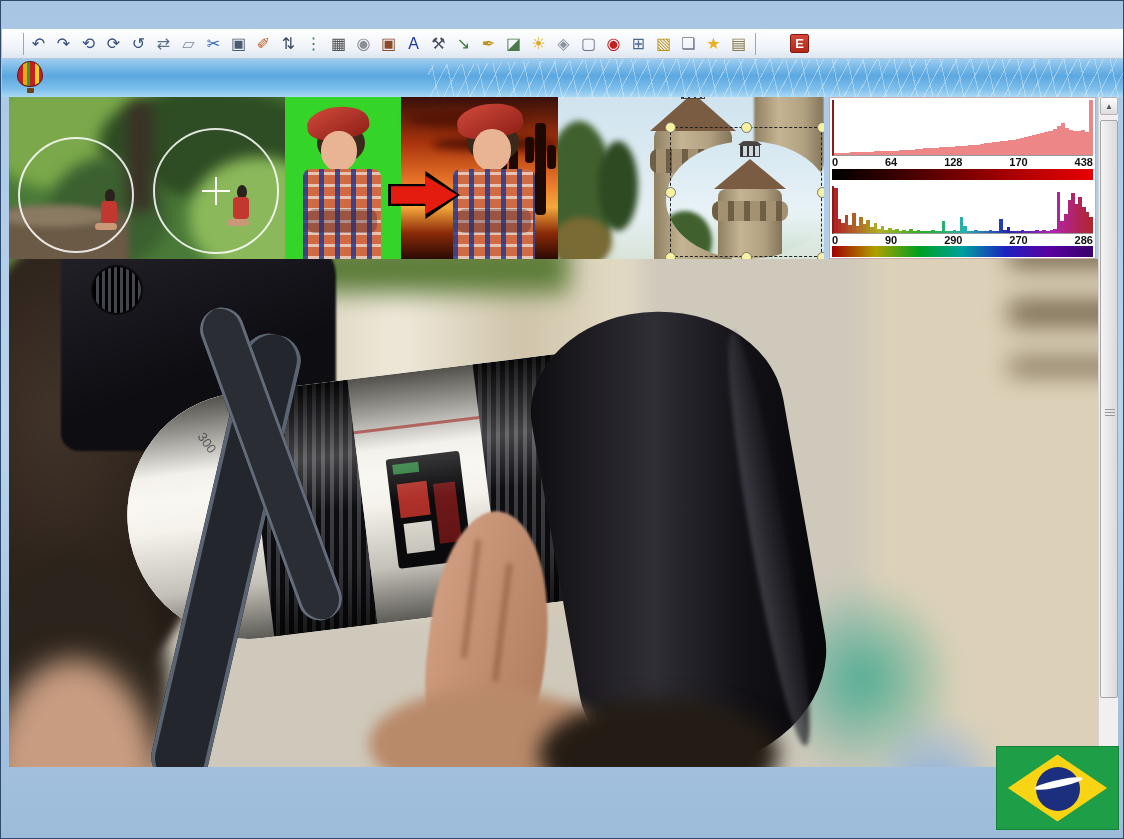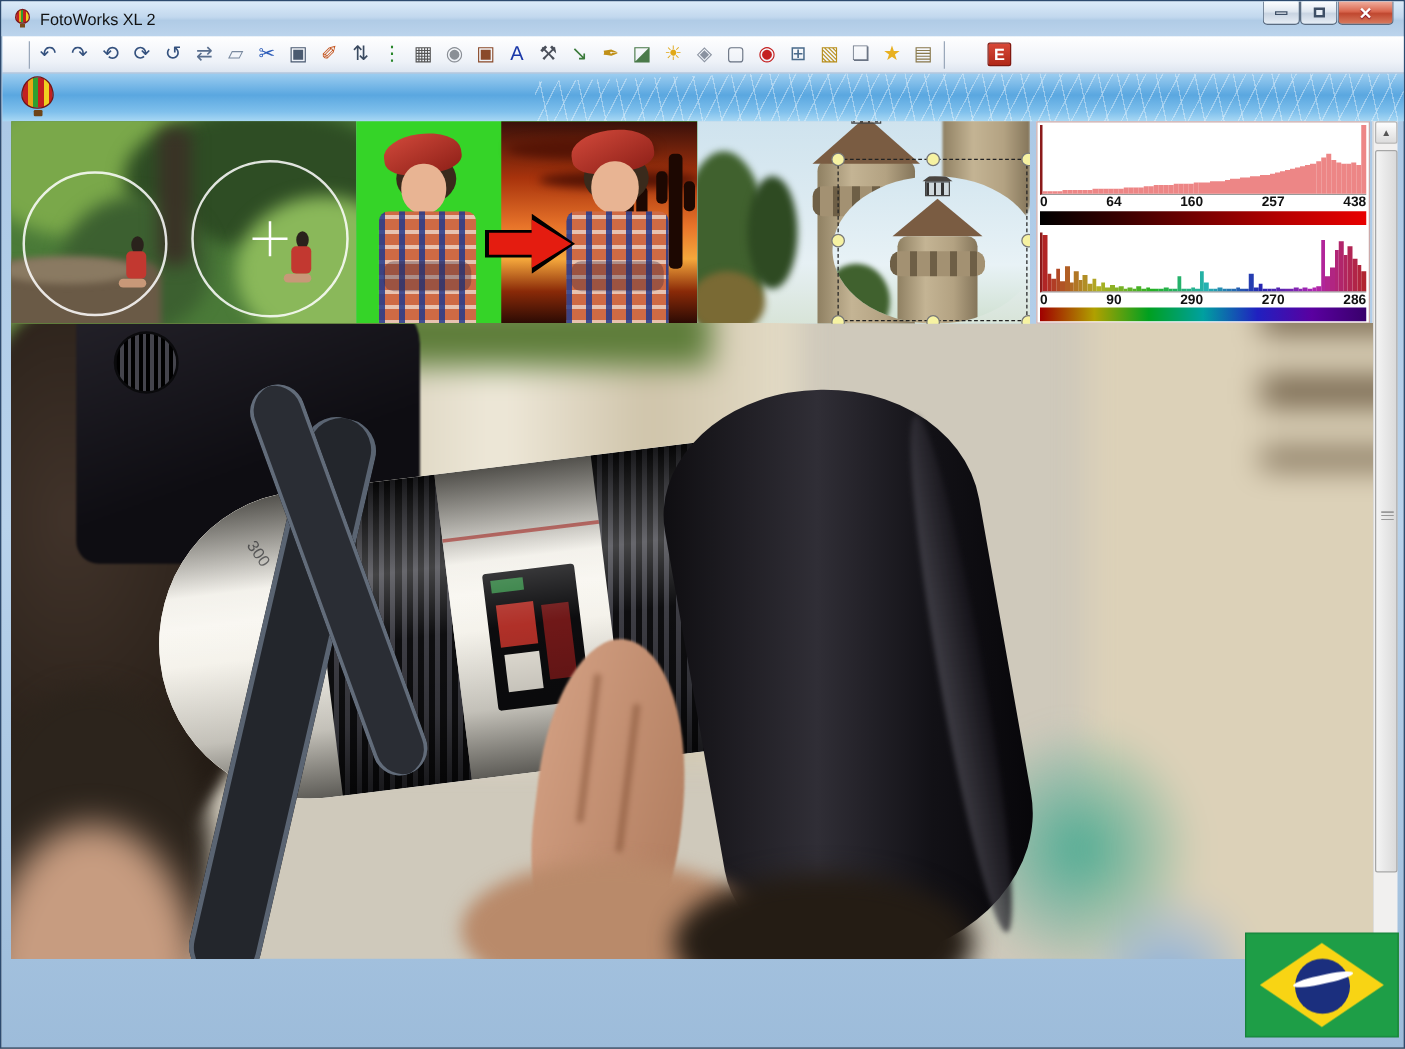--- a/index.html
+++ b/index.html
@@ -193,38 +193,20 @@
       clip-path:polygon(50% 9%,91% 50%,50% 91%,9% 50%);}
   .fcircle{position:absolute;left:39px;top:20px;width:44px;height:44px;border-radius:50%;background:#1b2f7e;}
   .fband{position:absolute;left:37px;top:33px;width:49px;height:7px;background:#fff;
       border-radius:50%/60%;transform:rotate(-12deg);}
 </style>
 </head>
 <body>
 
 <div class="win">
 
-  <div class="titlebar">
-    <span class="app-ico">
-        <span class="bal"></span>
-        <span class="bas"></span>
-      </span>
-    <span class="wtitle">FotoWorks XL 2</span>
-    <div class="winbtns">
-      <div class="wb min">
-          <span class="mingl"></span>
-        </div>
-      <div class="wb max">
-          <span class="maxgl"></span>
-        </div>
-      <div class="wb close">
-          <span class="closegl">✕</span>
-        </div>
-    </div>
-  </div>
 
   <div class="toolbar">
     <span class="tsep"></span>
     <div class="ticons">
         <span class="tbicon" style="color: rgb(52, 81, 126);">↶</span>
         <span class="tbicon" style="color: rgb(52, 81, 126);">↷</span>
         <span class="tbicon" style="color: rgb(52, 81, 126);">⟲</span>
         <span class="tbicon" style="color: rgb(52, 81, 126);">⟳</span>
         <span class="tbicon" style="color: rgb(52, 81, 126);">↺</span>
         <span class="tbicon" style="color: rgb(90, 111, 142);">⇄</span>
@@ -412,22 +394,22 @@
         <div class="hbar" style="height: 46%; background: rgb(237, 134, 134);"></div>
         <div class="hbar" style="height: 44%; background: rgb(237, 134, 134);"></div>
         <div class="hbar" style="height: 43%; background: rgb(237, 134, 134);"></div>
         <div class="hbar" style="height: 45%; background: rgb(237, 134, 134);"></div>
         <div class="hbar" style="height: 42%; background: rgb(237, 134, 134);"></div>
         <div class="hbar" style="height: 100%; background: rgb(237, 134, 134);"></div>
       </div>
     <div class="hax" style="top:58px;">
         <span>0</span>
         <span>64</span>
-        <span>160</span>
-        <span>257</span>
+        <span>128</span>
+        <span>170</span>
         <span>438</span>
       </div>
     <div class="hgrad" style="top: 71px; background: linear-gradient(90deg, rgb(0, 0, 0), rgb(58, 0, 0), rgb(122, 0, 0), rgb(184, 0, 0), rgb(232, 0, 0));"></div>
     <div class="hplot" style="top:88px;height:48px;">
         <div class="hbar" style="height: 95%; background: rgb(177, 37, 37);"></div>
         <div class="hbar" style="height: 30%; background: rgb(177, 49, 37);"></div>
         <div class="hbar" style="height: 22%; background: rgb(177, 61, 37);"></div>
         <div class="hbar" style="height: 38%; background: rgb(177, 72, 37);"></div>
         <div class="hbar" style="height: 18%; background: rgb(177, 84, 37);"></div>
         <div class="hbar" style="height: 42%; background: rgb(177, 95, 37);"></div>

